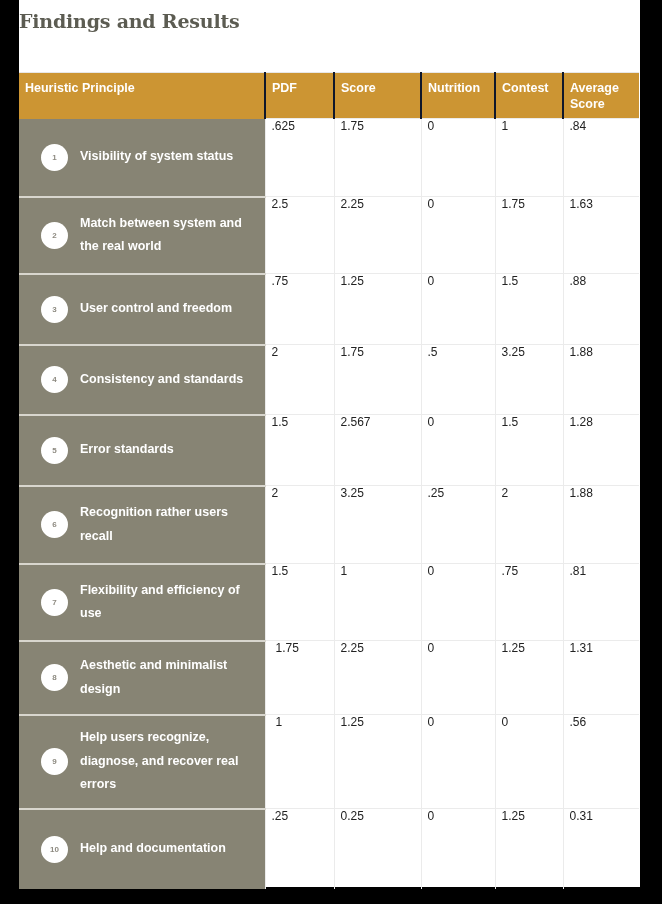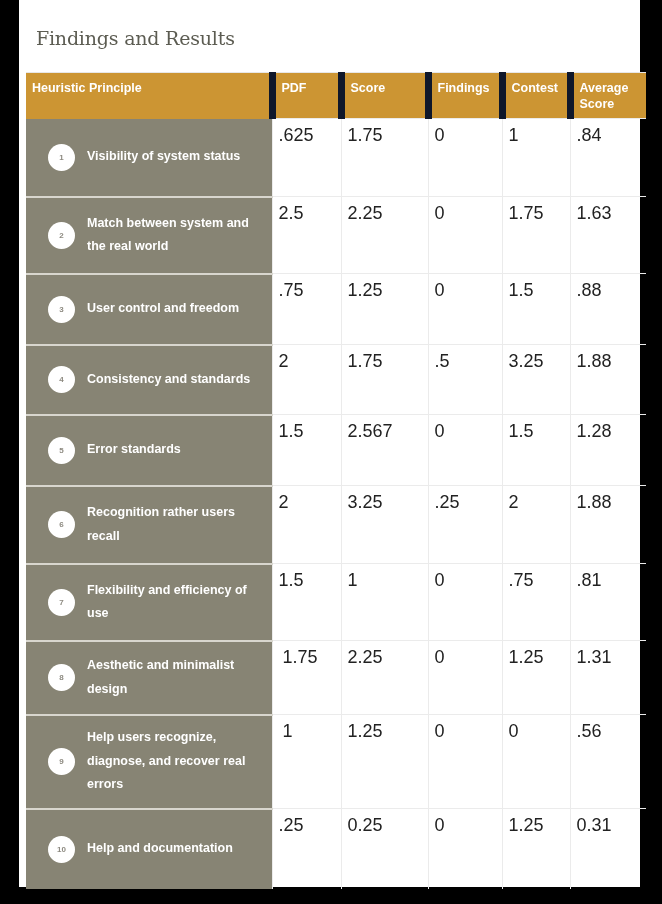--- a/index.html
+++ b/index.html
@@ -1,26 +1,26 @@
 <!DOCTYPE html>
 <html><head>
 <meta charset="utf-8">
 <style>
   html, body { margin:0; padding:0; }
   body { width:662px; height:904px; background:#000; position:relative; overflow:hidden;
          font-family:"Liberation Sans", sans-serif; }
   .page { position:absolute; left:19px; top:0; width:621px; height:887px; background:#fff; }
-  .title { position:absolute; left:0; top:10px; margin:17px; font-family:"DejaVu Serif", serif;
-           font-weight:normal; font-size:19px; color:#5c5c52; letter-spacing:-0.2px; white-space:nowrap; }
-  table { position:absolute; left:7px; top:72px; border-collapse:collapse; table-layout:fixed; width:620px; }
+  .title { position:absolute; left:0; top:10px; margin:0; font-family:"DejaVu Serif", serif;
+           font-weight:bold; font-size:19px; color:#5c5c52; letter-spacing:-0.2px; white-space:nowrap; }
+  table { position:absolute; left:0; top:72px; border-collapse:collapse; table-layout:fixed; width:620px; }
   th { background:#cc9533; color:#fff; font-weight:bold; font-size:12.5px; text-align:left;
-       vertical-align:top; padding:7px 6px 0 6px; height:38px; border-left:7px solid #0f172a;
+       vertical-align:top; padding:7px 6px 0 6px; height:38px; border-left:2px solid #0f172a;
        border-top:1px solid #e7e7e7; line-height:16px; }
   th:first-child { border-left:none; padding-left:6px; }
-  td { vertical-align:top; font-size:18px; color:#222; padding:6px 6px 0 6px; border-left:1px solid #ebebeb;
+  td { vertical-align:top; font-size:12px; color:#222; padding:0 6px 0 6px; border-left:1px solid #ebebeb;
        border-top:1px solid #ebebeb; }
   td.principle { background:#878474; color:#fff; font-weight:bold; font-size:12.5px; padding:0;
                  vertical-align:middle; border-top:2px solid #d8d6ce; border-left:none; }
   tr.first td.principle { border-top:none; }
   .pwrap { display:flex; align-items:center; padding:0 8px 0 22px; }
   .badge { flex:0 0 auto; width:27px; height:27px; border-radius:50%; background:#fff; color:#8d8a80;
            font-size:8px; font-weight:bold; display:flex; align-items:center; justify-content:center; margin-right:12px; }
   .plabel { line-height:23.5px; }
 </style>
 </head>
@@ -36,21 +36,21 @@
         <col style="width:87px">
         <col style="width:74px">
         <col style="width:68px">
         <col style="width:76px">
     </colgroup>
     <thead>
       <tr>
         <th>Heuristic Principle</th>
         <th>PDF</th>
         <th>Score</th>
-        <th>Findings</th>
+        <th>Nutrition</th>
         <th>Contest</th>
         <th>Average Score</th>
       </tr>
     </thead>
     <tbody>
       <tr class="first" style="height:78px">
         <td class="principle">
             <div class="pwrap">
               <span class="badge">1</span>
               <span class="plabel">Visibility of system status</span>

